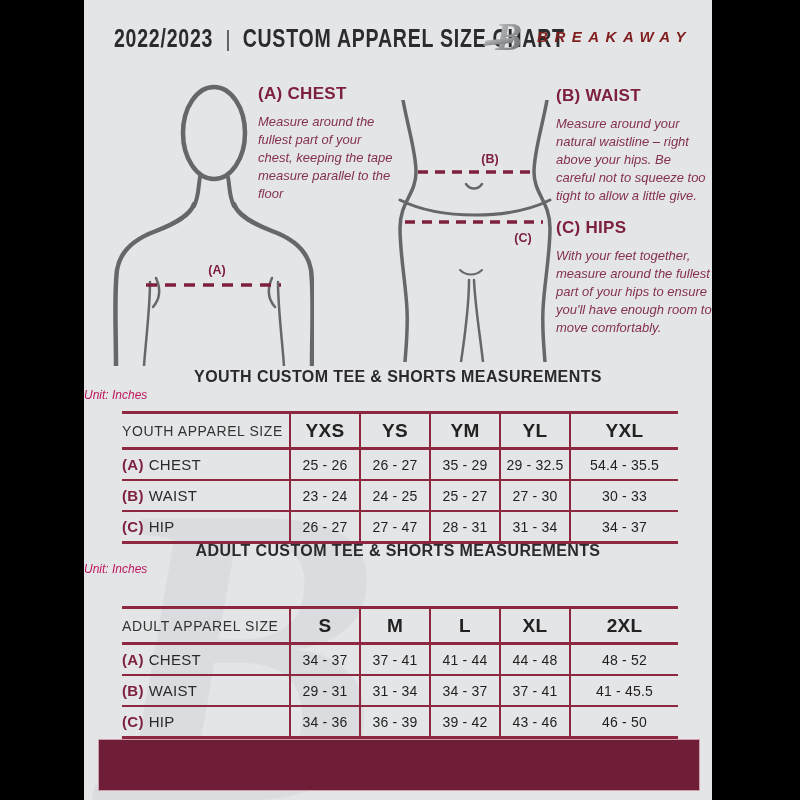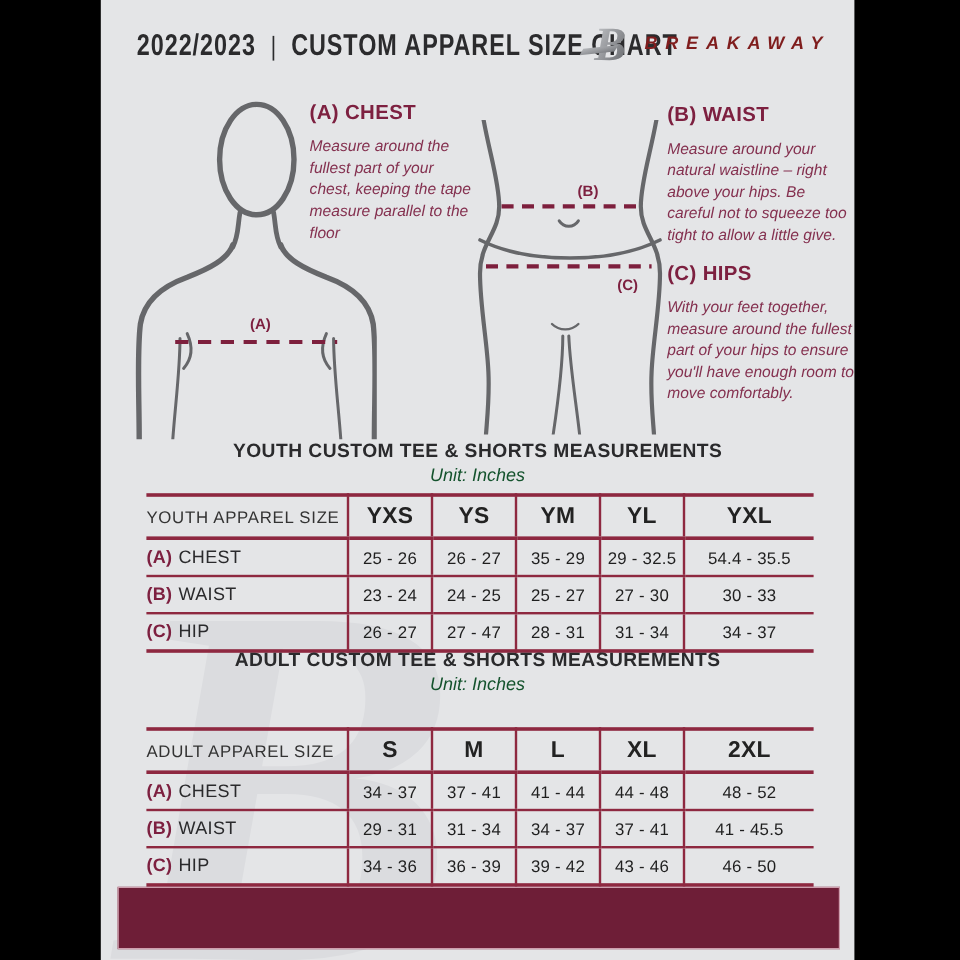--- a/index.html
+++ b/index.html
@@ -32,22 +32,22 @@
   .ins.waist{left:472px;top:86px;width:153px;}
   .ins.hips{left:472px;top:218px;width:160px;}
 
   .fig{position:absolute;z-index:1;}
   .fig.torso{left:20px;top:76px;}
   .fig.lower{left:306px;top:100px;}
 
   
   .sec-title{position:absolute;left:0;right:0;text-align:center;
     font-size:16px;font-weight:700;color:#2a2a2c;letter-spacing:.4px;z-index:2;}
-  .sec-sub{position:absolute;left:0;right:0;text-align:center;
-    font-size:15px;font-style:italic;color:#14532d;z-index:2;}
+  .sec-sub{position:absolute;left:0;right:0;
+    font-size:12px;font-style:italic;color:#be185d;z-index:2;}
   .yt-title{top:368px;} .yt-sub{top:388px;}
   .ad-title{top:542px;} .ad-sub{top:562px;}
 
   
   table.size{
     position:absolute;left:38px;width:556px;border-collapse:collapse;table-layout:fixed;
     border-top:3px solid #8e2840;border-bottom:3px solid #8e2840;z-index:2;
   }
   table.youth{top:411px;} table.adult{top:606px;}
   table.size col.c0{width:168px;} table.size col.cv{width:70px;} table.size col.c5{width:108px;}

